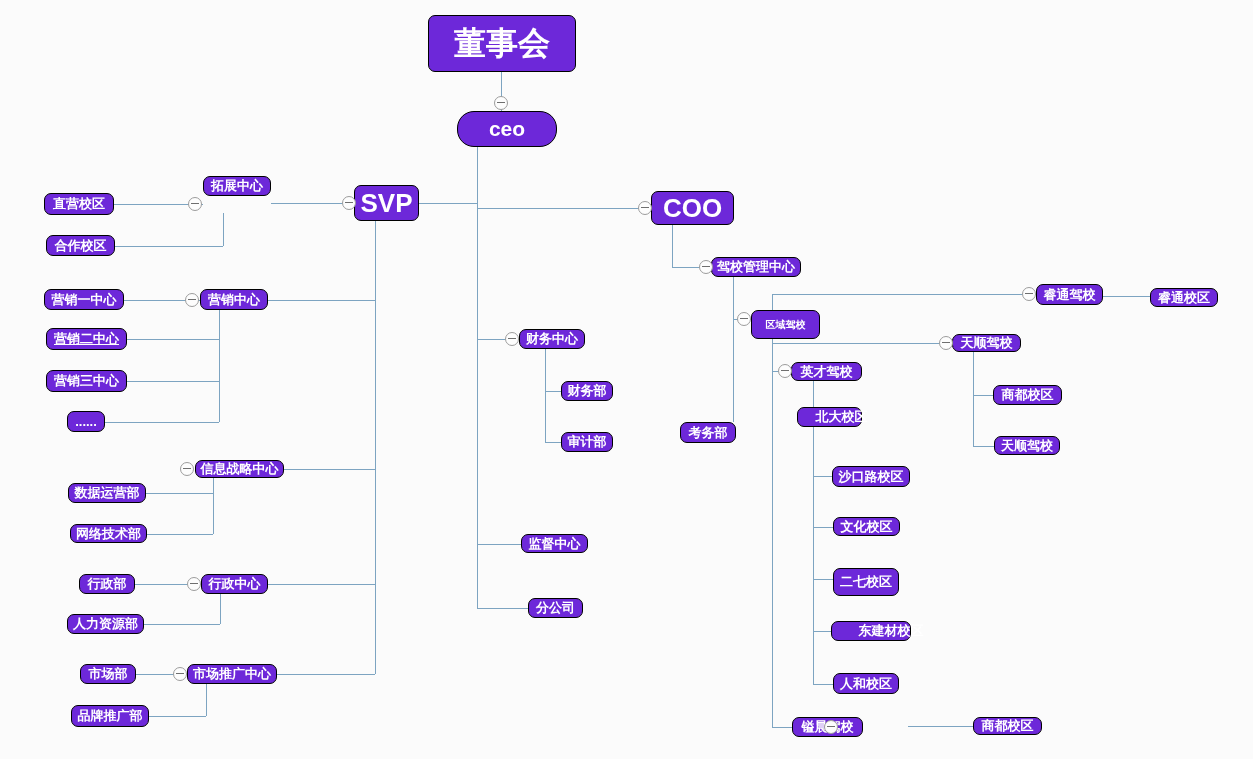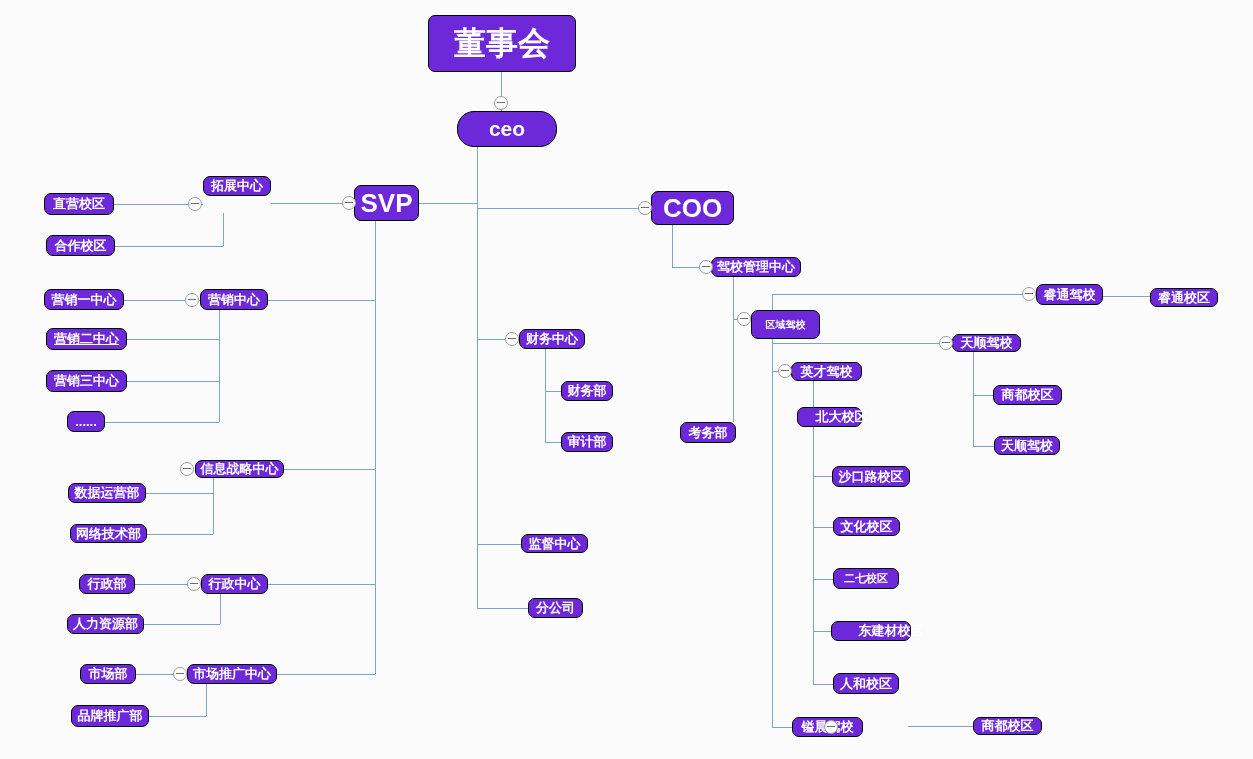--- a/index.html
+++ b/index.html
@@ -118,21 +118,21 @@
     <div class="node" style="left: 680px; top: 422px; width: 56px; height: 21px; font-size: 13px;">考务部</div>
     <div class="node" style="left: 1036px; top: 284px; width: 67px; height: 21px; font-size: 13px;">睿通驾校</div>
     <div class="node" style="left: 1150px; top: 288px; width: 68px; height: 19px; font-size: 13px;">睿通校区</div>
     <div class="node" style="left: 952px; top: 334px; width: 69px; height: 18px; font-size: 13px;">天顺驾校</div>
     <div class="node" style="left: 993px; top: 385px; width: 69px; height: 20px; font-size: 13px;">商都校区</div>
     <div class="node" style="left: 994px; top: 436px; width: 66px; height: 19px; font-size: 13px;">天顺驾校</div>
     <div class="node" style="left: 791px; top: 362px; width: 71px; height: 19px; font-size: 13px;">英才驾校</div>
     <div class="node" style="left: 797px; top: 407px; width: 65px; height: 20px; font-size: 13px; padding-left: 24px;">北大校区</div>
     <div class="node" style="left: 832px; top: 466px; width: 78px; height: 21px; font-size: 13px;">沙口路校区</div>
     <div class="node" style="left: 833px; top: 517px; width: 67px; height: 19px; font-size: 13px;">文化校区</div>
-    <div class="node" style="left: 833px; top: 568px; width: 66px; height: 21px; font-size: 11px;">二七校区</div>
+    <div class="node" style="left: 833px; top: 568px; width: 66px; height: 28px; font-size: 13px;">二七校区</div>
     <div class="node" style="left: 831px; top: 621px; width: 80px; height: 20px; font-size: 13px; padding-left: 40px;">东建材校区</div>
     <div class="node" style="left: 833px; top: 673px; width: 66px; height: 21px; font-size: 13px;">人和校区</div>
     <div class="node" style="left: 792px; top: 717px; width: 71px; height: 20px; font-size: 13px;">镒晨驾校</div>
     <div class="node" style="left: 973px; top: 717px; width: 69px; height: 18px; font-size: 13px;">商都校区</div>
     <div class="toggle" style="left: 494px; top: 96px;"></div>
     <div class="toggle" style="left: 342px; top: 196px;"></div>
     <div class="toggle" style="left: 188px; top: 197px;"></div>
     <div class="toggle" style="left: 185px; top: 293px;"></div>
     <div class="toggle" style="left: 180px; top: 462px;"></div>
     <div class="toggle" style="left: 187px; top: 577px;"></div>

